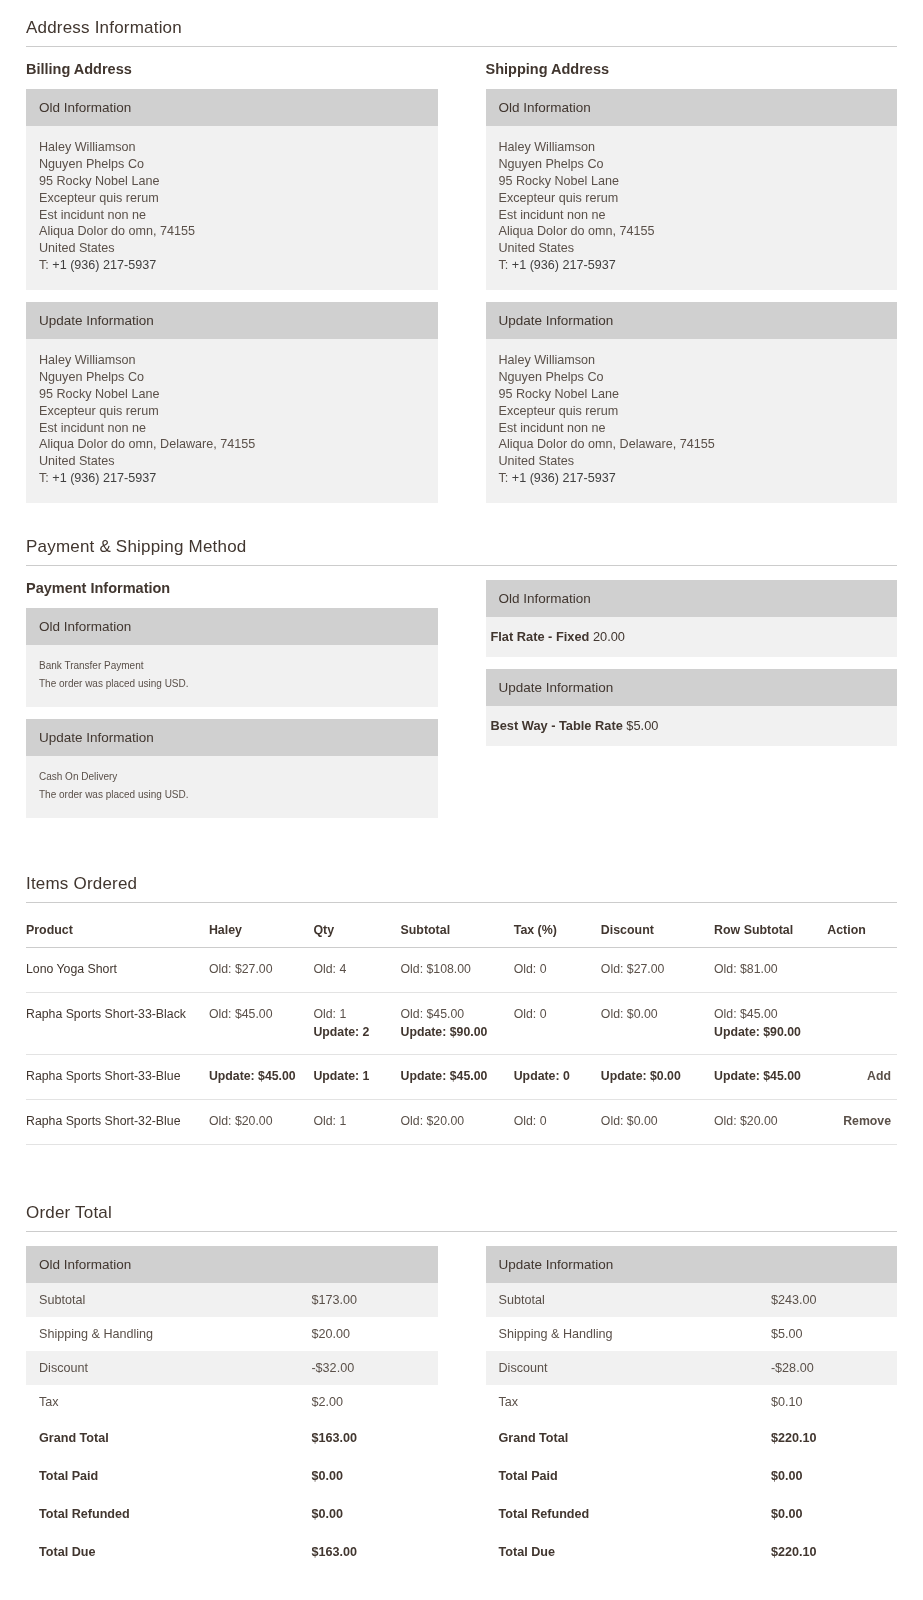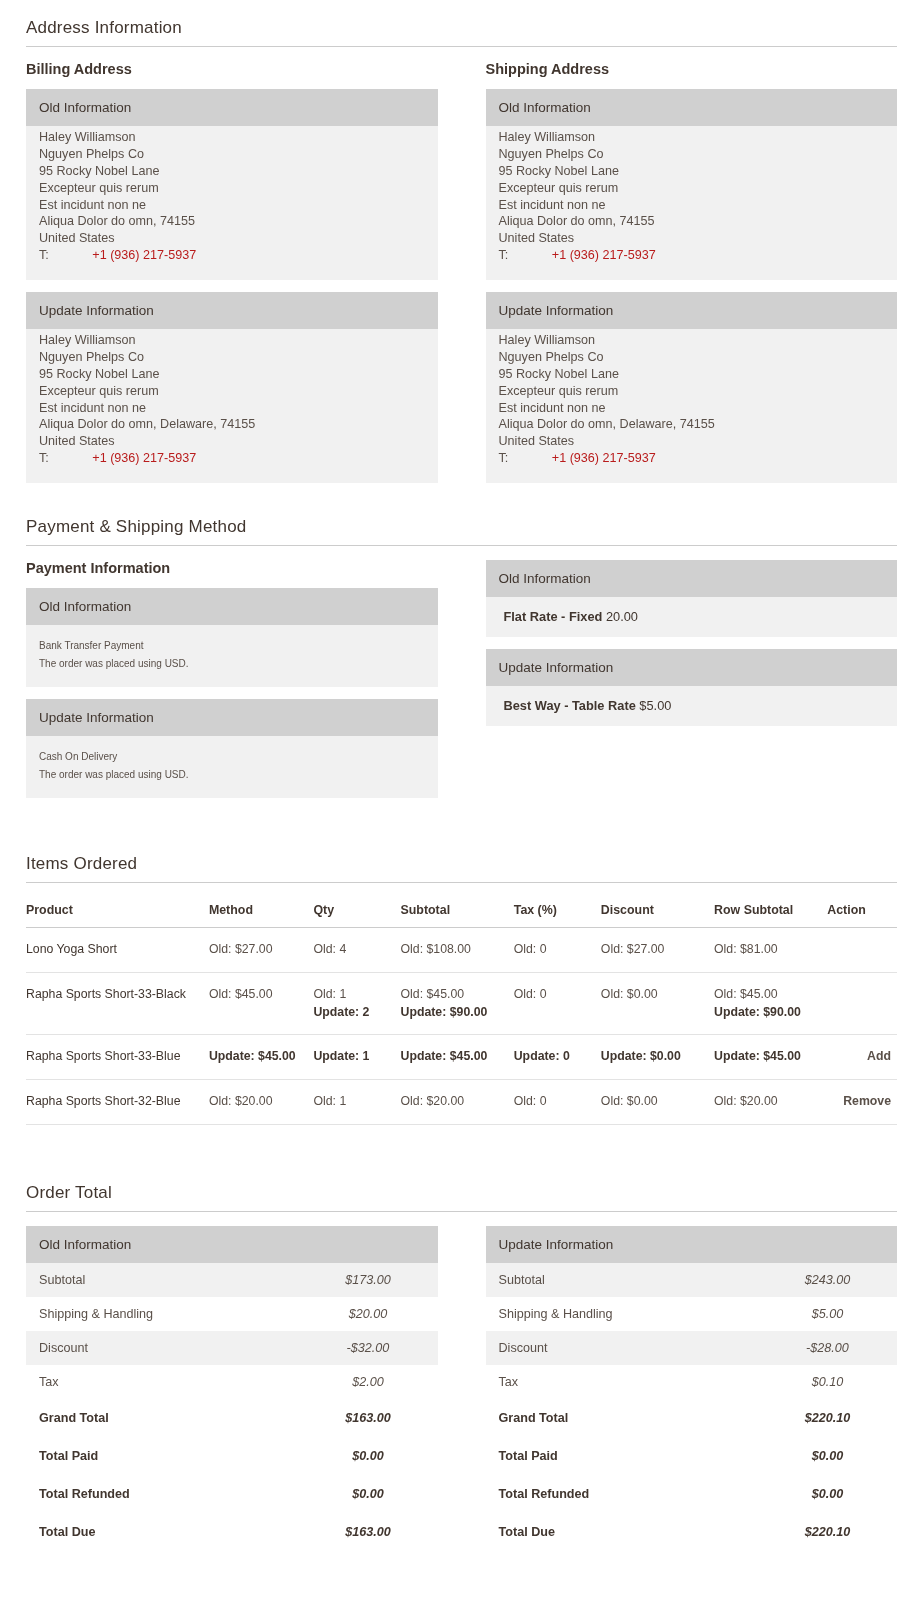--- a/index.html
+++ b/index.html
@@ -37,42 +37,41 @@
     margin: 0 0 12px 0;
   }
   .panel-head {
     background: #d0d0d0;
     color: #41362f;
     font-size: 13.5px;
     padding: 11px 13px;
   }
   .panel-body {
     background: #f1f1f1;
-    padding: 3px 13px 16px 13px;
+    padding: 13px 13px 16px 13px;
     font-size: 12.6px;
     line-height: 1.34;
     color: #5a5049;
   }
   .panel-body .line { white-space: pre; }
   .panel-gap { height: 12px; }
   a.tel {
-    color: #b91c1c;
+    color: #404040;
     text-decoration: none;
-    margin-left: 40px;
   }
   .pay-body {
     background: #f1f1f1;
     padding: 12px 13px 14px 13px;
     font-size: 10px;
     color: #5a5049;
     line-height: 1.8;
   }
   .ship-body {
     background: #f1f1f1;
-    padding: 12px 13px 13px 18px;
+    padding: 12px 13px 13px 5px;
     font-size: 12.8px;
     color: #41362f;
   }
   .ship-body b { font-weight: bold; }
 
   
   table.items {
     width: 100%;
     border-collapse: collapse;
     font-size: 12.3px;
@@ -109,21 +108,21 @@
   }
   table.tot {
     width: 100%;
     border-collapse: collapse;
     font-size: 12.6px;
   }
   table.tot td {
     padding: 10px 13px;
     color: #5a5049;
   }
-  table.tot td.amt { text-align: center; font-style: italic; }
+  table.tot td.amt { text-align: left; }
   table.tot tr.alt td { background: #f1f1f1; }
   table.tot tr.strong td {
     font-weight: bold;
     color: #41362f;
     padding-top: 12px;
     padding-bottom: 12px;
   }
 </style>
 </head>
 <body>
@@ -251,21 +250,21 @@
 </div>
 
 <div class="section-gap" style="height:56px"></div>
 
 <h2 class="section-title">Items Ordered</h2>
 
 <table class="items">
   <thead>
     <tr>
       <th style="width:21%">Product</th>
-      <th style="width:12%">Method</th>
+      <th style="width:12%">Haley</th>
       <th style="width:10%">Qty</th>
       <th style="width:13%">Subtotal</th>
       <th style="width:10%">Tax (%)</th>
       <th style="width:13%">Discount</th>
       <th style="width:13%">Row Subtotal</th>
       <th style="width:8%">Action</th>
     </tr>
   </thead>
   <tbody>
     <tr>

